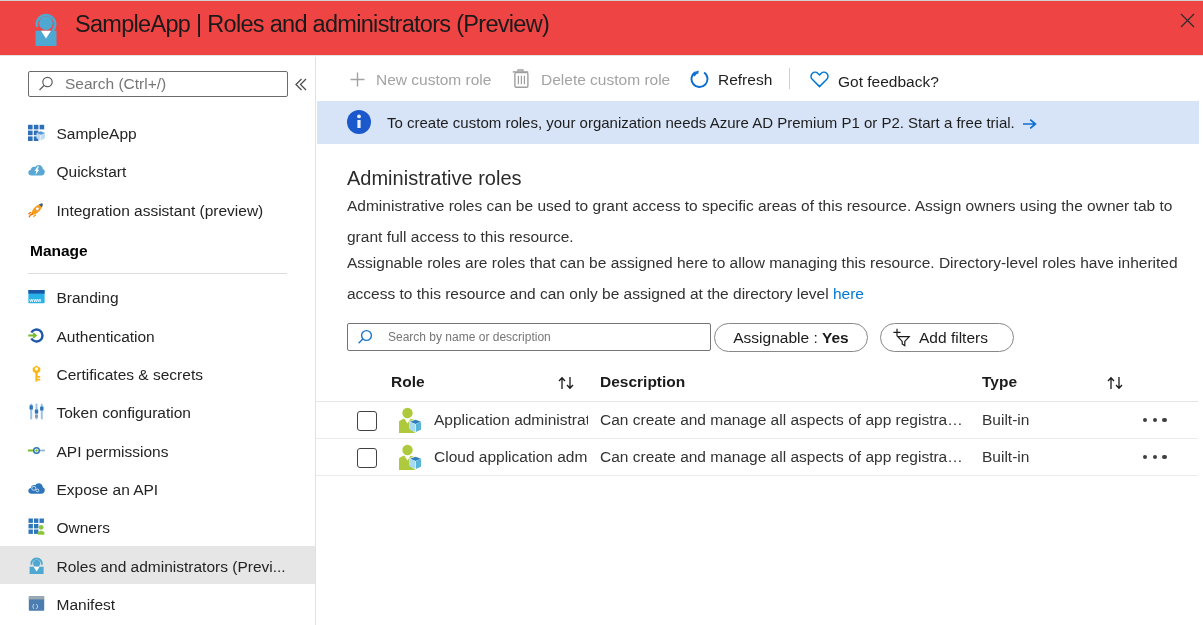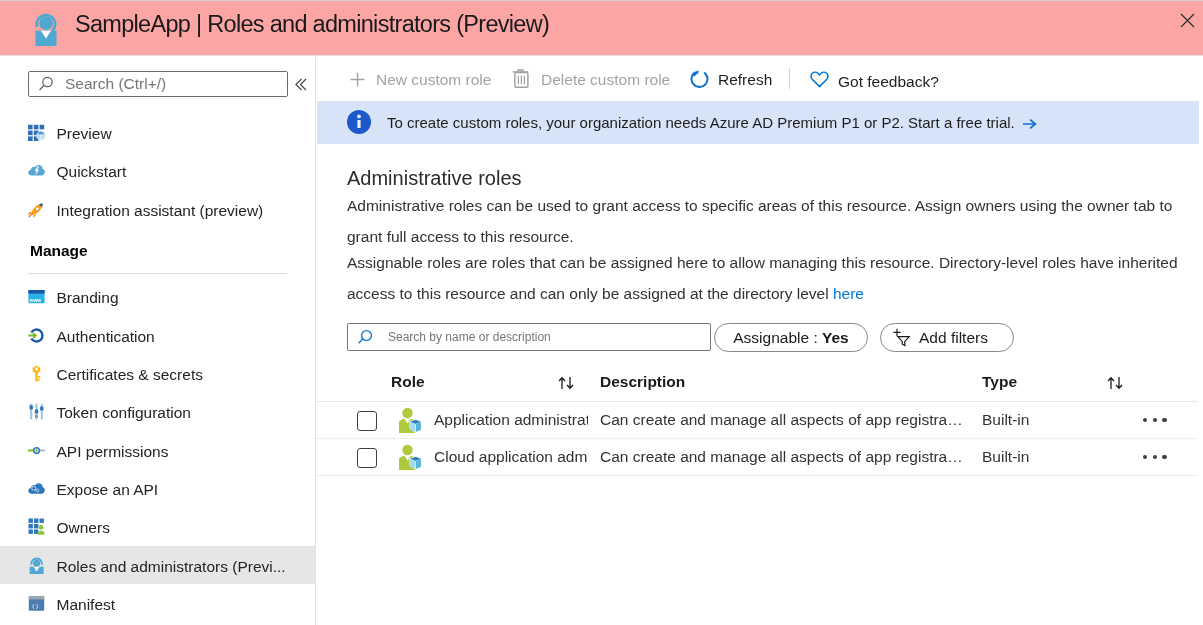--- a/index.html
+++ b/index.html
@@ -3,21 +3,21 @@
 <meta charset="utf-8">
 <style>
 * { margin:0; padding:0; box-sizing:border-box; }
 html,body { width:1203px; height:625px; overflow:hidden; background:#fff;
   font-family:"Liberation Sans", sans-serif; }
 .abs { position:absolute; }
 #page { position:relative; width:1203px; height:625px; }
 
 
 #topline { left:0; top:0; width:1203px; height:1px; background:#d0d0d0; }
-#header { left:0; top:1px; width:1203px; height:55px; background:#fca5a5;
+#header { left:0; top:1px; width:1203px; height:55px; background:#ef4444;
   border-bottom:1px solid #e3e3e3; }
 #appicon { left:35px; top:11px; }
 #title { left:75px; top:10px; font-size:23.5px; color:#1a1a1a; letter-spacing:-0.7px; }
 #closex { left:1180px; top:12px; }
 
 
 #sidebar { left:0; top:57px; width:316px; height:568px; background:#fff;
   border-right:1px solid #e1e1e1;text-align:right; }
 #sb-search { position:absolute; left:28px; top:14px; width:260px; height:26px;
   border:1px solid #6b6b6b; border-radius:2px; display:flex; align-items:center; }
@@ -118,21 +118,21 @@
             <rect x="11.6" y="0.8" width="4.6" height="4.6"></rect>
             <rect x="0" y="6.6" width="4.6" height="4.6"></rect>
             <rect x="5.8" y="6.6" width="4.6" height="4.6"></rect>
             <rect x="0" y="12.4" width="4.6" height="4.6"></rect>
             <rect x="5.8" y="12.4" width="4.6" height="4.6"></rect>
           </g>
           <path d="M12.7 7.2 L16.9 8.9 L16.9 14.2 L12.7 16.6 L8.5 14.2 L8.5 8.9 Z" fill="#bfdcf0"></path>
           <path d="M8.5 8.9 L12.7 7.2 L16.9 8.9 L12.7 10.8 Z" fill="#5a9bd5"></path>
           <path d="M12.7 10.8 L12.7 16.6" stroke="#fff" stroke-width="0.6"></path>
         </svg>
-      <span class="lbl">Preview</span>
+      <span class="lbl">SampleApp</span>
     </div>
     <div class="navitem" style="top:133px">
       <svg class="ico" viewBox="0 0 17 17">
           <path d="M3.2 14 C3.4 9 7 4.6 12.2 2.9 C13.4 2.5 14.5 2.6 14.5 2.6 C14.5 2.6 14.8 3.7 14.4 5 C12.8 10.2 8.3 13.7 3.2 14 Z" fill="#f9a01b"></path>
           <path d="M12.2 2.9 C13.4 2.5 14.5 2.6 14.5 2.6 C14.8 2.6 14.8 3.7 14.4 5 L13.9 6.3 L10.9 3.4 Z" fill="#2e5f9e"></path>
           <circle cx="9.3" cy="7.8" r="1.9" fill="#fff" stroke="#ef8322" stroke-width="0.8"></circle>
           <path d="M1 16.2 C1.6 14.4 3 13.1 4.9 12.6 M0.4 13.2 C1.1 12.3 2 11.7 3.1 11.4" stroke="#ef6c00" stroke-width="1.3" fill="none"></path>
           <path d="M5.5 15.9 C6 14.9 6.9 14.1 8 13.8" stroke="#f9a01b" stroke-width="1.2" fill="none"></path>
         </svg>
       <span class="lbl">Integration assistant (preview)</span>

